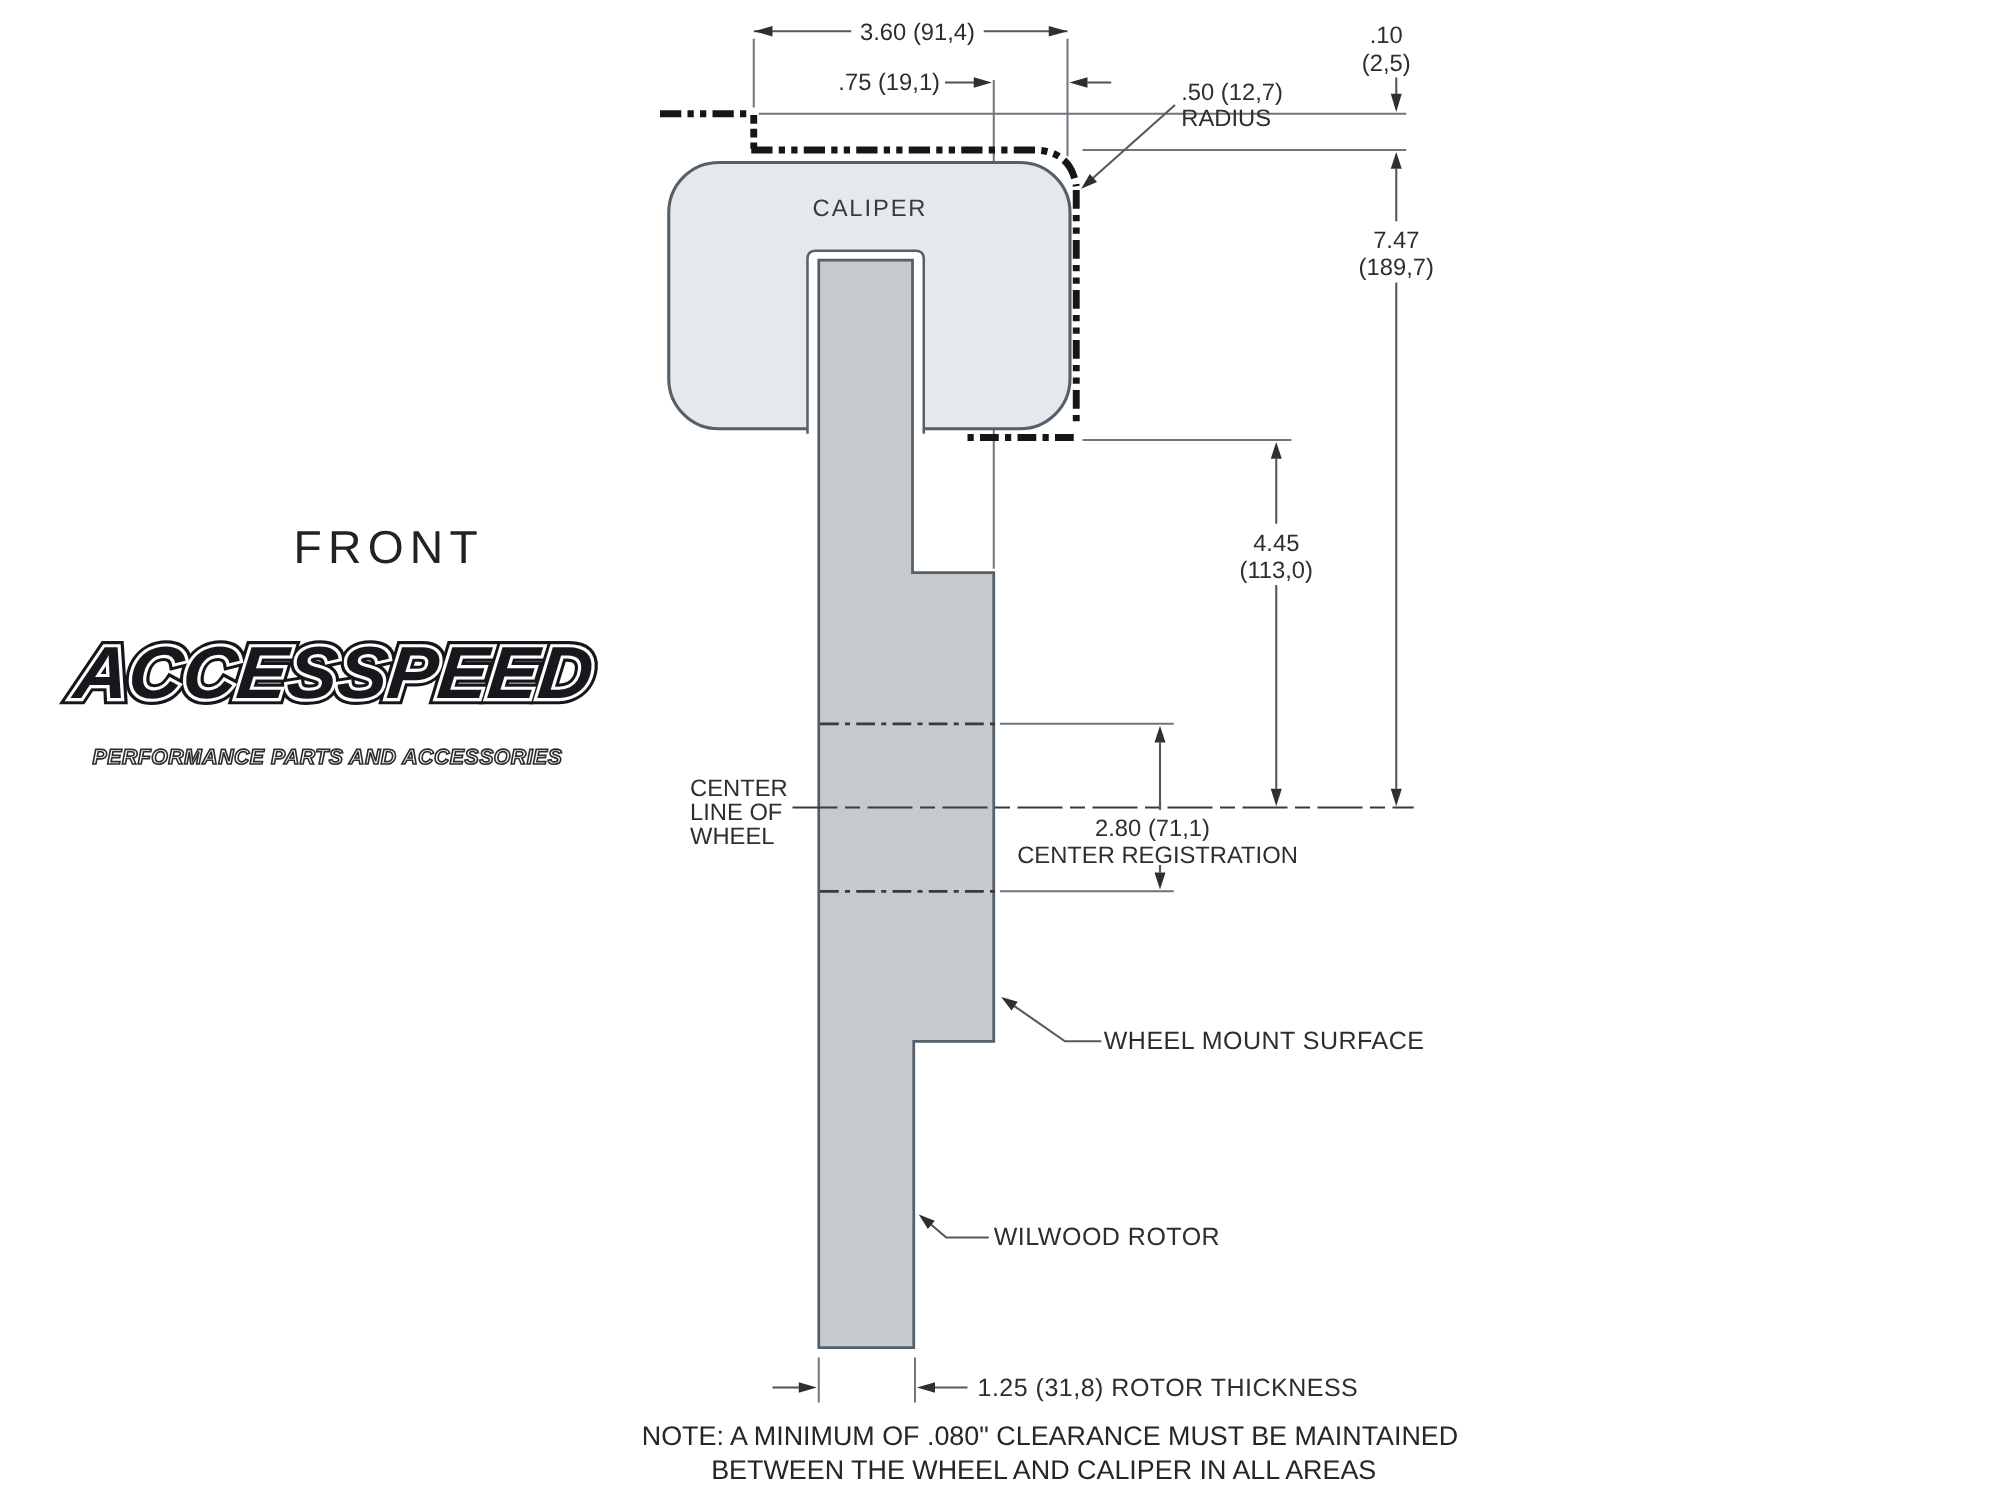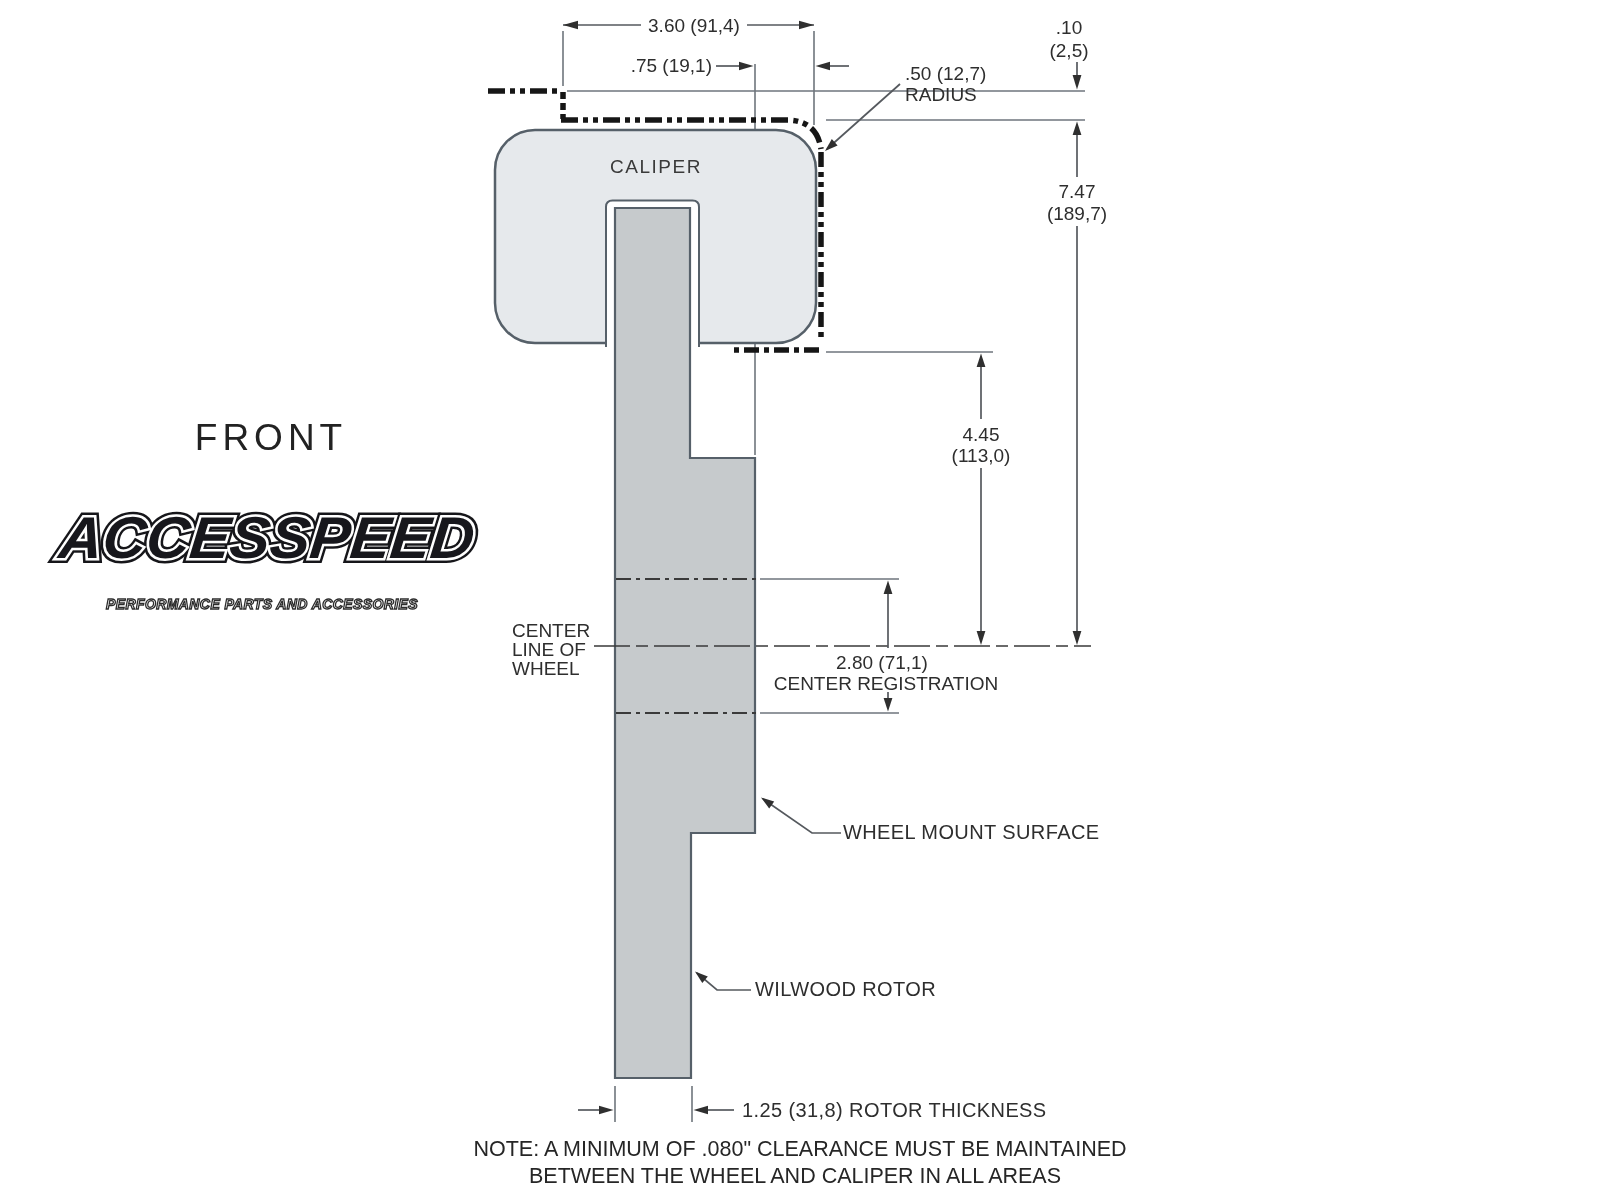--- a/index.html
+++ b/index.html
@@ -1,38 +1,38 @@
 <!DOCTYPE html>
 <html><head>
 <meta charset="utf-8">
 <style>
   html,body{margin:0;padding:0;background:#fff;}
   .canvas{position:relative;width:1390px;height:1200px;background:#ffffff;overflow:hidden;
-          font-family:"Liberation Sans",sans-serif;}
+          font-family:"Liberation Sans",sans-serif;padding-left:40px;}
   svg text{font-family:"Liberation Sans",sans-serif;fill:#2e2e2e;}
   .t19{font-size:19px;}
   .t20{font-size:20px;letter-spacing:.4px;}
   .mid{text-anchor:middle;}
   .end{text-anchor:end;}
   .front-label{font-size:37px;letter-spacing:5px;fill:#222;}
   .note-text{font-size:21.5px;fill:#262626;}
   .caliper-text{font-size:19px;letter-spacing:1.5px;fill:#3a3a3a;}
 
   
   .ap-wrap{position:absolute;left:52px;top:498px;width:420px;height:150px;}
   .ap-main{position:absolute;left:0;top:0;width:420px;height:92px;}
   .ap-layer{position:absolute;left:4px;top:6px;width:412px;
             font-size:59px;font-weight:bold;font-style:italic;
             letter-spacing:0px;white-space:nowrap;
             transform:scaleX(1.02) skewX(-6deg);transform-origin:left bottom;}
   .ap-stroke-outer{-webkit-text-stroke:10px #16161a;color:#16161a;}
   .ap-stroke-inner{-webkit-text-stroke:5px #ffffff;color:#fff;}
   .ap-fill{color:#17171c;}
   .ap-tagline{position:absolute;left:0;top:98px;width:420px;text-align:center;
-              font-size:14px;font-weight:bold;font-style:italic;letter-spacing:.4px;
+              font-size:17px;font-weight:bold;font-style:italic;letter-spacing:.4px;
               color:#ffffff;-webkit-text-stroke:1.3px #2c2c2c;white-space:nowrap;}
 
   
   .ww-wrap{position:absolute;left:1185px;top:492px;width:312px;height:145px;}
   .ww-script{font-size:66px;font-weight:bold;font-style:italic;letter-spacing:-3px;
              font-family:"DejaVu Sans",sans-serif;}
   .ww-sub{font-size:21px;font-weight:bold;font-style:italic;letter-spacing:2.5px;
           font-family:"Liberation Sans",sans-serif;}
 </style>
 </head>

